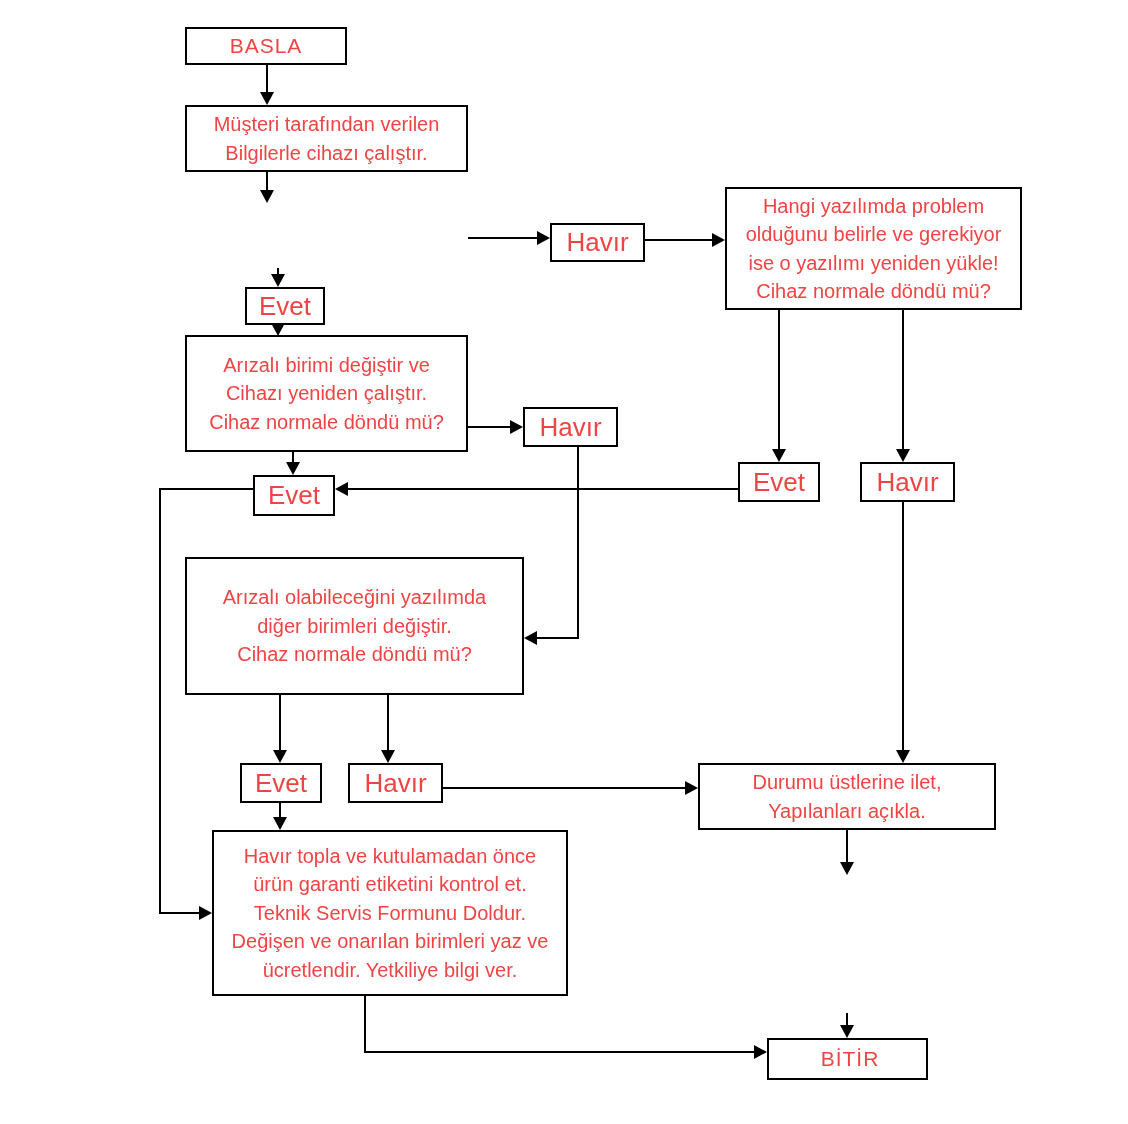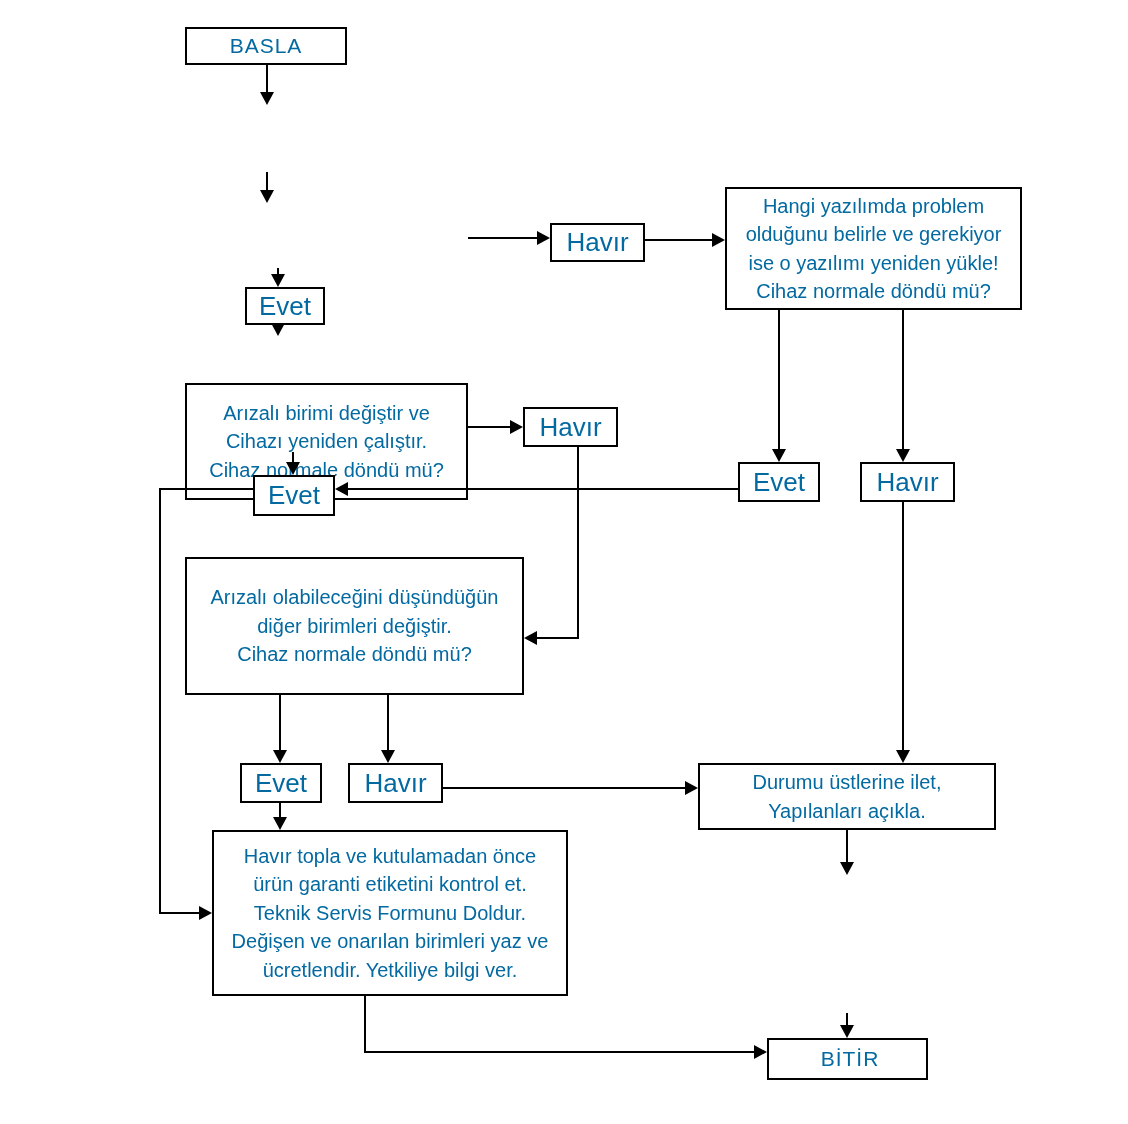--- a/index.html
+++ b/index.html
@@ -1,21 +1,21 @@
 <!DOCTYPE html>
 <html><head>
 <meta charset="utf-8">
 <style>
   html,body { margin:0; padding:0; background:#ffffff; }
   #canvas {
     position:relative;
     width:1128px; height:1124px;
     background:#ffffff;
     font-family:"Liberation Sans", "DejaVu Sans", sans-serif;
-    color:#0369a1;
+    color:#ef4444;
   }
   .node {
     position:absolute;
     box-sizing:border-box;
     border:2px solid #000000;
     background:#ffffff;
     display:flex;
     align-items:center;
     justify-content:center;
     text-align:center;
@@ -33,34 +33,36 @@
   .a-down  { border-left:7px solid transparent; border-right:7px solid transparent; border-top:13px solid #000; }
   .a-right { border-top:7px solid transparent; border-bottom:7px solid transparent; border-left:13px solid #000; }
   .a-left  { border-top:7px solid transparent; border-bottom:7px solid transparent; border-right:13px solid #000; }
 </style>
 </head>
 <body>
 
 <div id="canvas">
 
   <div class="node terminal" style="left:185px; top:27px;  width:162px; height:38px;">BASLA</div>
+  <div class="node" style="left:185px; top:105px; width:283px; height:67px;">Müşteri tarafından verilen
+Bilgilerle cihazı çalıştır.</div>
   <div class="node lbl" style="left:550px; top:223px; width:95px;  height:39px;">Havır</div>
   <div class="node" style="left:725px; top:187px; width:297px; height:123px;padding-left:6px;">Hangi yazılımda problem
 olduğunu belirle ve gerekiyor
 ise o yazılımı yeniden yükle!
 Cihaz normale döndü mü?</div>
   <div class="node lbl" style="left:245px; top:287px; width:80px;  height:38px;">Evet</div>
-  <div class="node" style="left:185px; top:335px; width:283px; height:117px;margin-top:48px;">Arızalı birimi değiştir ve
+  <div class="node" style="left:185px; top:335px; width:283px; height:117px;">Arızalı birimi değiştir ve
 Cihazı yeniden çalıştır.
 Cihaz normale döndü mü?</div>
   <div class="node lbl" style="left:523px; top:407px; width:95px;  height:40px;">Havır</div>
   <div class="node lbl" style="left:253px; top:475px; width:82px;  height:41px;">Evet</div>
   <div class="node lbl" style="left:738px; top:462px; width:82px;  height:40px;">Evet</div>
   <div class="node lbl" style="left:860px; top:462px; width:95px;  height:40px;">Havır</div>
-  <div class="node" style="left:185px; top:557px; width:339px; height:138px;">Arızalı olabileceğini düşündüğün
+  <div class="node" style="left:185px; top:557px; width:339px; height:138px;">Arızalı olabileceğini yazılımda
 diğer birimleri değiştir.
 Cihaz normale döndü mü?</div>
   <div class="node lbl" style="left:240px; top:763px; width:82px;  height:40px;">Evet</div>
   <div class="node lbl" style="left:348px; top:763px; width:95px;  height:40px;">Havır</div>
   <div class="node" style="left:212px; top:830px; width:356px; height:166px;">Havır topla ve kutulamadan önce
 ürün garanti etiketini kontrol et.
 Teknik Servis Formunu Doldur.
 Değişen ve onarılan birimleri yaz ve
 ücretlendir. Yetkiliye bilgi ver.</div>
   <div class="node" style="left:698px; top:763px; width:298px; height:67px;">Durumu üstlerine ilet,

